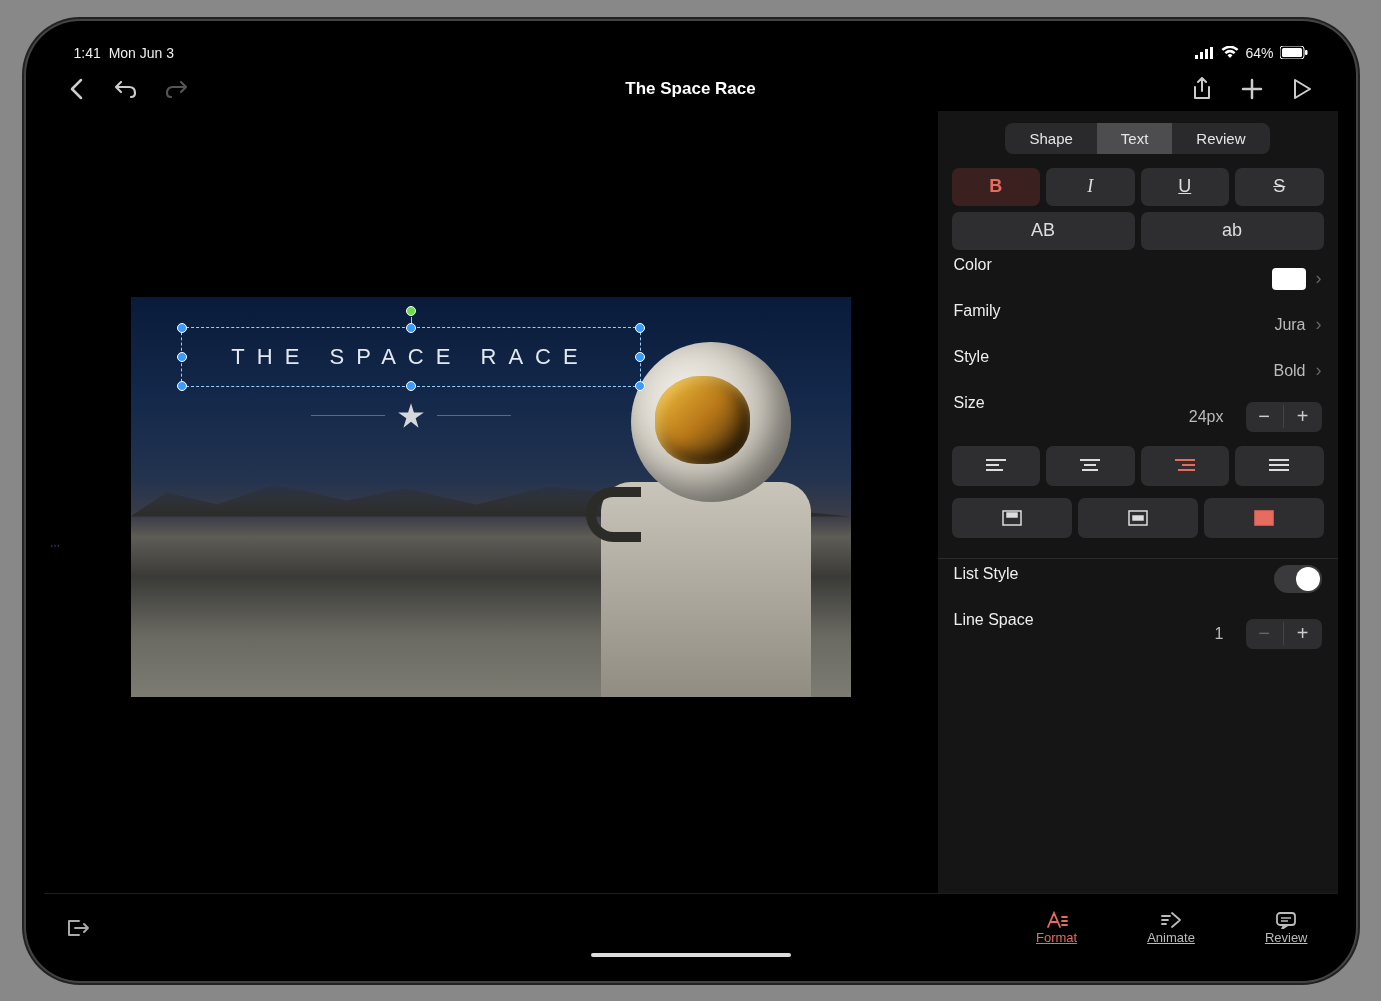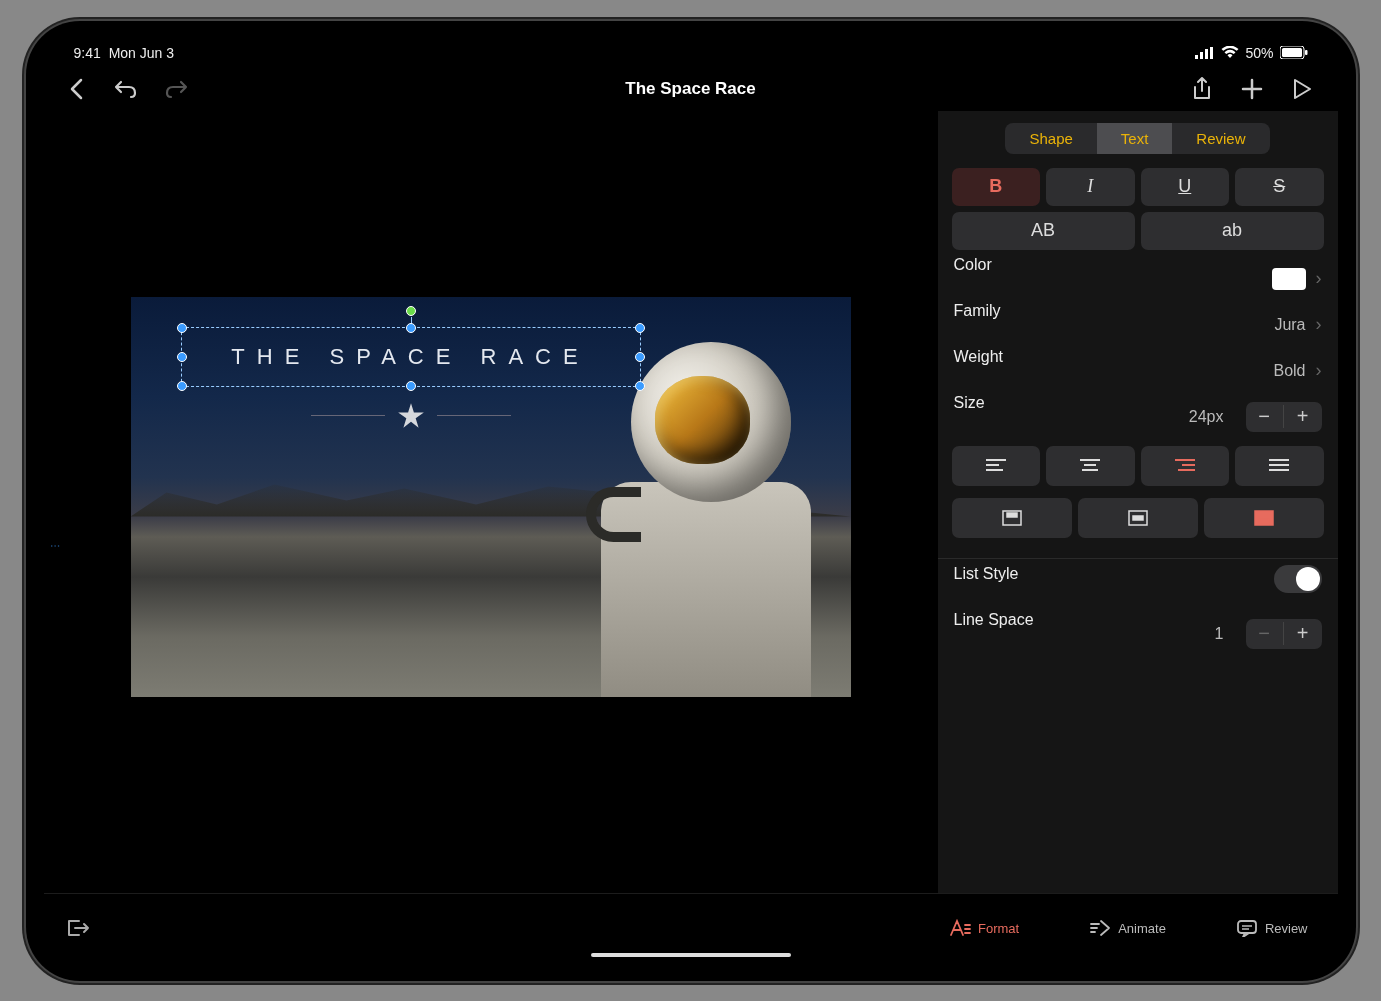--- a/index.html
+++ b/index.html
@@ -43,21 +43,21 @@
 .rot-handle:after{content:"";position:absolute;top:10px;left:4px;width:1.5px;height:8px;background:#9cf;}
 
 .star-deco { position:absolute; top:105px; left:180px; width:200px; display:flex; align-items:center; justify-content:center; gap:12px; }
 .star-line { flex:1; height:1.5px; background:#667; }
 .star { width:28px; height:28px; display:flex; align-items:center; justify-content:center; }
 
 
 .panel { width:400px; background:#151515; display:flex; flex-direction:column; overflow:hidden; }
 .seg { display:flex; justify-content:center; padding:12px 0 14px; }
 .seg-group { display:flex; background:#2a2a2c; border-radius:8px; overflow:hidden; }
-.seg-item { padding:7px 24px; font-size:15px; color:#eab308; cursor:pointer; }
+.seg-item { padding:7px 24px; font-size:15px; color:#e5e5e5; cursor:pointer; }
 .seg-item.active { background:#4d4d50; }
 
 .btn-row { display:flex; gap:6px; padding:0 14px 6px; }
 .fmt-btn { flex:1; height:38px; background:#2e2e30; border-radius:7px; display:flex; align-items:center; justify-content:center; color:#ddd; font-size:18px; cursor:pointer; }
 .fmt-btn.active { background:#3b2020; color:#e76b5e; }
 .fmt-btn.dual { flex:1; }
 .btn-row.two { gap:10px;flex-direction:column; }
 .btn-group2 { display:flex; gap:6px; flex:1; }
 
 .section-label { padding:20px 16px 8px; font-size:13px; letter-spacing:.5px; color:#8a8a8e; text-transform:uppercase; }
@@ -75,51 +75,51 @@
 .align-btn.active svg { stroke:#e76b5e; fill:#e76b5e; }
 .align-btn svg { stroke:#ddd; }
 
 .toggle { width:48px; height:28px; background:#3a3a3c; border-radius:14px; position:relative; }
 .toggle .knob{ position:absolute; top:2px; right:2px; width:24px; height:24px; background:#fff; border-radius:50%; }
 
 
 .bottom { height:70px; display:flex; align-items:center; padding:0 20px; position:relative; border-top:1px solid #1c1c1c; }
 .exit-btn { color:#aaa; }
 .bottom-tabs { position:absolute; right:30px; display:flex; gap:70px; }
-.btab { display:flex; flex-direction:row; align-items:center; gap:7px; font-size:13px; color:#bbb; cursor:pointer; }
+.btab { display:flex; flex-direction:column; align-items:center; gap:1px; font-size:13px; color:#bbb; cursor:pointer;text-decoration:underline; }
 .btab.active { color:#e76b5e; }
 .home-ind { position:absolute; bottom:6px; left:50%; transform:translateX(-50%); width:200px; height:4px; background:#ddd; border-radius:3px; }
 
 
 .side-accent { position:absolute; left:6px; top:430px; font-size:10px; color:#2b6fb8; writing-mode:vertical-rl; }
 
 svg { display:block; }
 </style>
 </head>
 <body>
 
 <div class="device">
   <div class="screen">
 
     <div class="status-bar">
       <div>
-        <span>9:41</span>
+        <span>1:41</span>
         <span style="margin-left:4px">Mon Jun 3</span>
       </div>
       <div class="status-right">
         <svg width="20" height="12" viewBox="0 0 20 12">
             <rect x="0" y="8" width="3" height="4" fill="#fff"></rect>
             <rect x="5" y="5" width="3" height="7" fill="#fff"></rect>
             <rect x="10" y="2" width="3" height="10" fill="#fff"></rect>
             <rect x="15" y="0" width="3" height="12" fill="#fff"></rect>
           </svg>
         <svg width="18" height="13" viewBox="0 0 18 13">
             <path d="M9 12 L6.5 9.2 Q9 7 11.5 9.2 Z M3.5 6.2 Q9 1.5 14.5 6.2 L12.8 8 Q9 4.8 5.2 8 Z M0.5 3 Q9 -4 17.5 3 L15.8 4.8 Q9 -1 2.2 4.8 Z" fill="#fff"></path>
           </svg>
-        <span style="font-size:14px">50%</span>
+        <span style="font-size:14px">64%</span>
         <svg width="28" height="13" viewBox="0 0 28 13">
             <rect x="0" y="0" width="24" height="13" rx="3" fill="none" stroke="#fff" stroke-width="1"></rect>
             <rect x="2" y="2" width="20" height="9" rx="1.5" fill="#fff"></rect>
             <rect x="25" y="4" width="2.5" height="5" rx="1" fill="#fff"></rect>
           </svg>
       </div>
     </div>
 
     <div class="toolbar">
       <div class="tool-left">
@@ -234,21 +234,21 @@
               </span>
           </div>
           <div class="prow">
             <span>Family</span>
             <span class="val">
                 <span>Jura</span>
                 <span class="chev">›</span>
               </span>
           </div>
           <div class="prow">
-            <span>Weight</span>
+            <span>Style</span>
             <span class="val">
                 <span>Bold</span>
                 <span class="chev">›</span>
               </span>
           </div>
           <div class="prow">
             <span>Size</span>
             <span class="val">
                 <span>24px</span>
               <span class="stepper">

